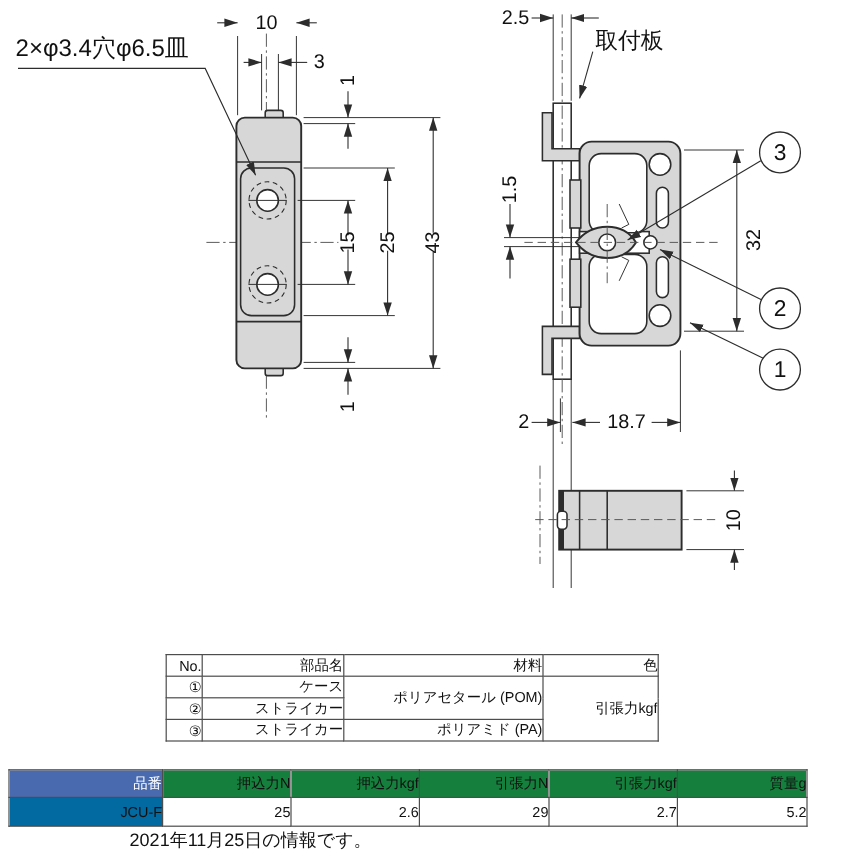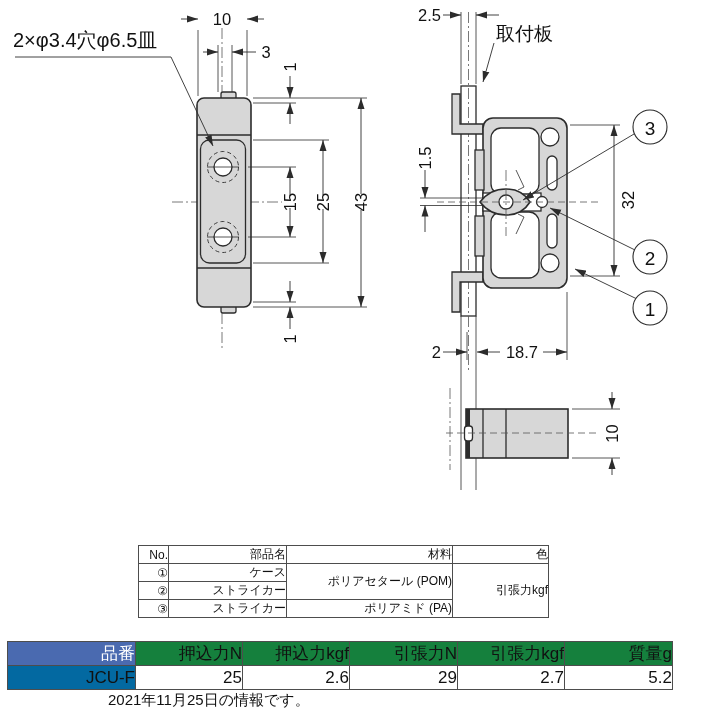--- a/index.html
+++ b/index.html
@@ -23,21 +23,21 @@
   .lbl  {font-size:20px;fill:#111;}
   .lbl2 {font-size:19px;fill:#111;}
   .co   {font-size:19px;fill:#111;text-anchor:middle;dominant-baseline:central;}
 
   
   table{border-collapse:collapse;table-layout:fixed;}
   td,th{border:1px solid #4d4d4d;text-align:right;vertical-align:middle;
         padding:0;font-weight:normal;overflow:hidden;white-space:nowrap;}
   .parts-table{position:absolute;left:138px;top:545px;width:410px;font-size:12px;color:#111;}
   .parts-table td,.parts-table th{height:17px;}
-  .spec-table{position:absolute;left:7px;top:641px;width:666px;font-size:17px;color:#111;}
+  .spec-table{position:absolute;left:7px;top:641px;width:666px;font-size:12px;color:#111;}
   .spec-table th{height:22px;background:#15803d;}
   .spec-table td{height:23px;background:#ffffff;}
   .spec-table .hblue{background:#4a6ab0;color:#ffffff;}
   .spec-table .cream{background:#0369a1;}
   .footer-note{position:absolute;left:108px;top:691px;font-size:15px;color:#111;}
 </style>
 </head>
 <body>
 
 <div class="canvas">

